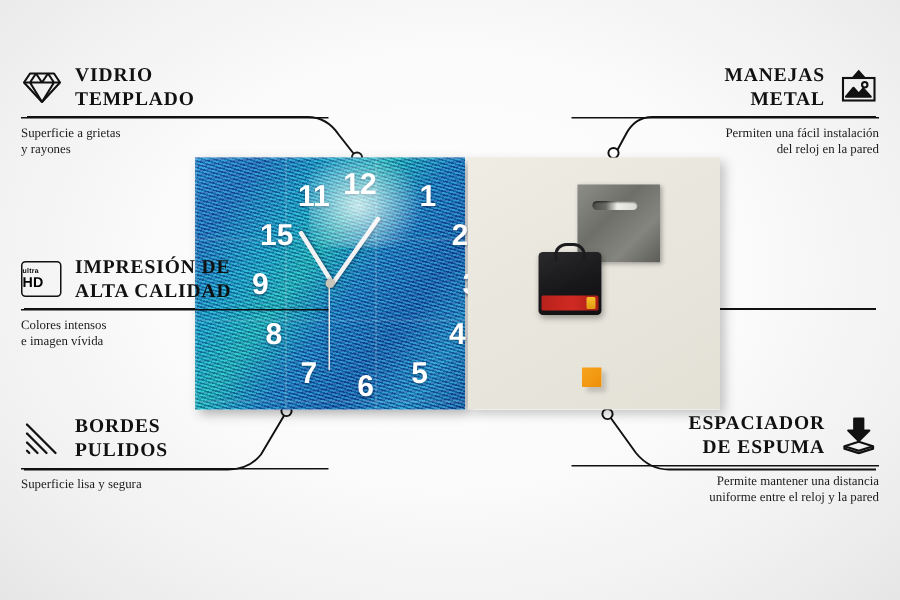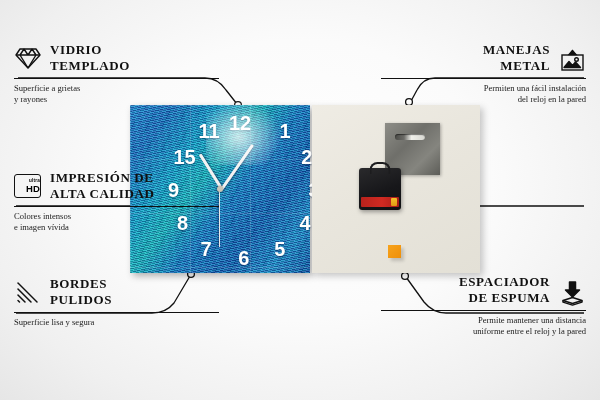--- a/index.html
+++ b/index.html
@@ -66,31 +66,31 @@
     background:linear-gradient(to right,#b8221c 0%,#d02a22 55%,#a81e18 100%);
     border-radius:1px;}
   #battery-strip:after{content:"";position:absolute;right:2px;top:1px;width:6px;height:8px;
     background:linear-gradient(#f4c02a,#e09a12);border-radius:1px;}
   #foam-spacer{position:absolute;left:76px;top:140px;width:13px;height:13px;
     background:linear-gradient(135deg,#f7a31c 0%,#ef8f08 100%);
     box-shadow:3px 3px 3px rgba(0,0,0,.16);}
   
   .feature{position:absolute;width:205px;}
   .feat-head{display:flex;align-items:center;gap:9px;}
-  .feature.right .feat-head{flex-direction:row-reverse;align-items:flex-end;}
+  .feature.right .feat-head{flex-direction:row-reverse;}
   .feat-title{font-weight:700;font-size:13px;letter-spacing:.6px;color:#111;
     line-height:1.25;text-transform:uppercase;white-space:pre-line;}
   .feature.right .feat-title{text-align:right;}
   .feat-rule{height:1.4px;background:#111;margin:3px 0 4px 0;}
   .feat-desc{font-size:8.6px;line-height:1.32;color:#1b1b1b;white-space:pre-line;}
   .feature.right .feat-desc{text-align:right;}
   .feat-icon{width:27px;height:27px;flex:0 0 27px;display:flex;align-items:center;justify-content:center;}
   .feat-icon svg{display:block;}
   .hdbox{width:25px;height:22px;border:1.6px solid #111;border-radius:3px;
-    display:flex;flex-direction:column;align-items:flex-end;justify-content:center;line-height:1;}
+    display:flex;flex-direction:column;align-items:flex-start;justify-content:center;line-height:1;}
   .hdbox .u{font-family:"Liberation Sans",sans-serif;font-size:4.6px;font-weight:700;letter-spacing:.2px;}
   .hdbox .h{font-family:"Liberation Sans",sans-serif;font-size:9.5px;font-weight:700;letter-spacing:.2px;}
   
   #f-glass   {left:14px;  top:42px;}
   #f-print   {left:14px;  top:170px;}
   #f-edges   {left:14px;  top:276px;}
   #f-handles {left:381px; top:42px;}
   #f-mech    {left:381px; top:170px;}
   #f-foam    {left:381px; top:274px;}
 </style>

